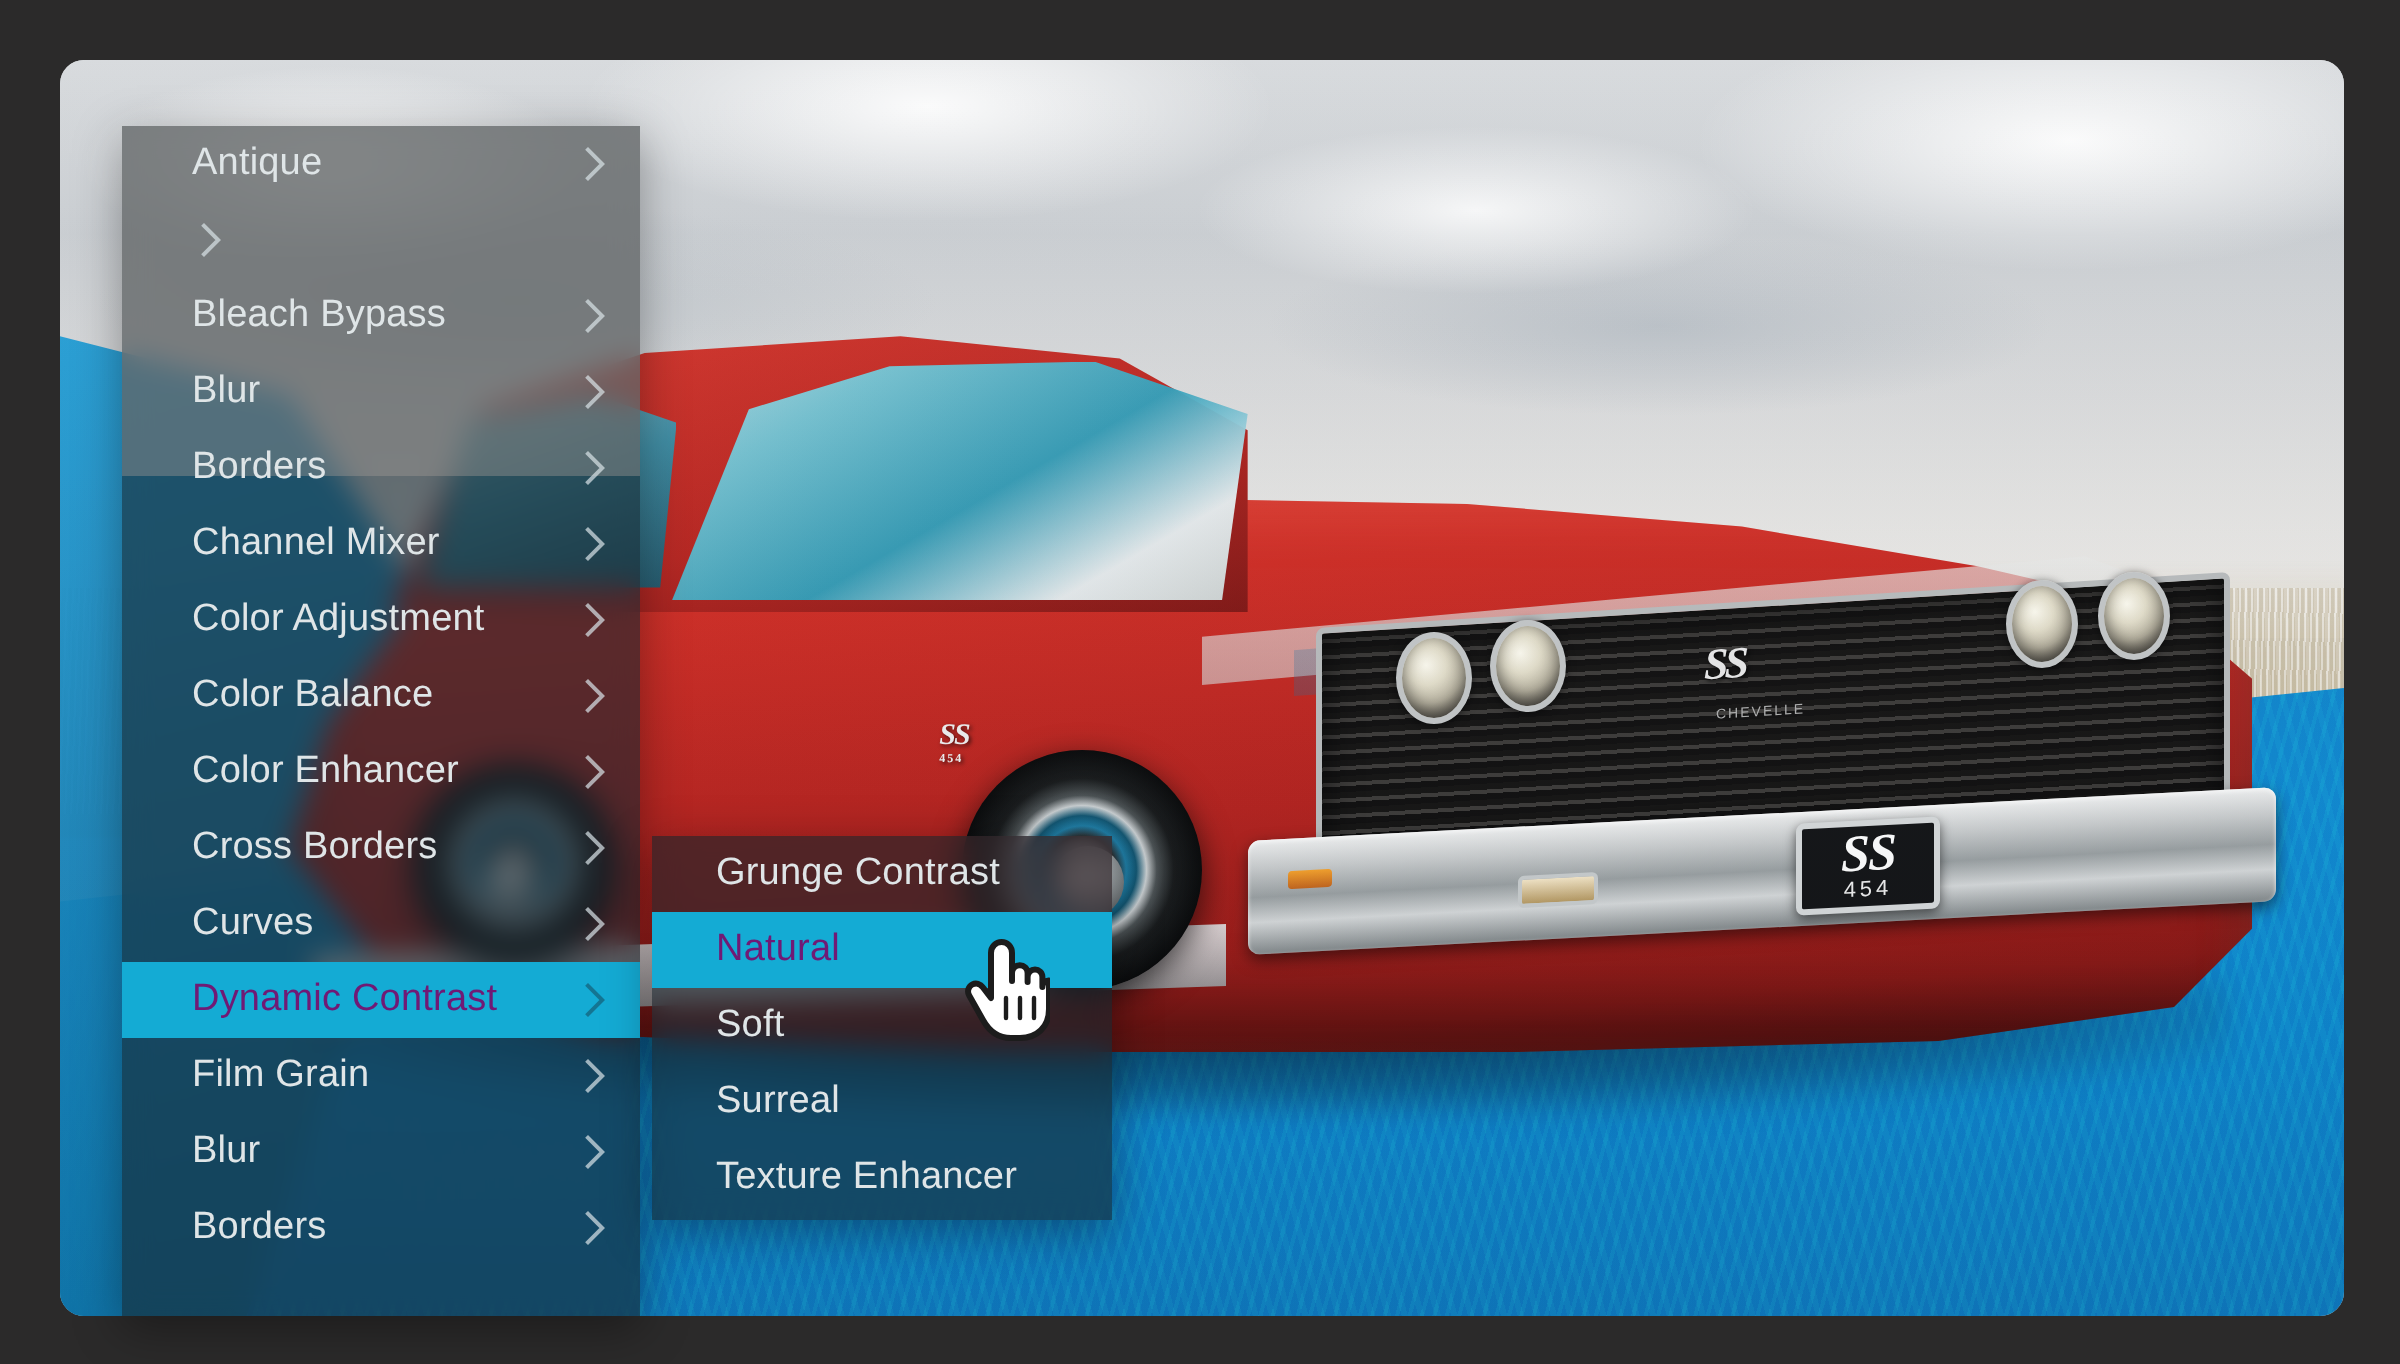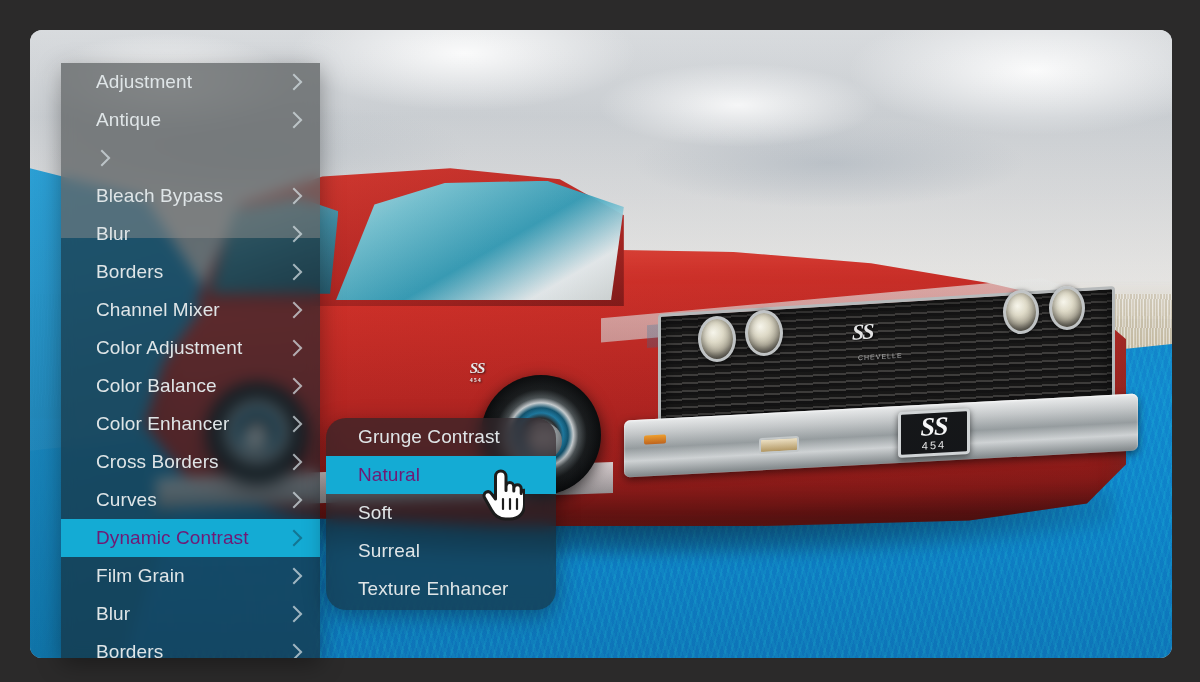--- a/index.html
+++ b/index.html
@@ -275,21 +275,20 @@
     top: 63px;
     width: 259px;
     height: 595px;
   }
 
   #sub-menu {
     left: 326px;
     top: 418px;
     width: 230px;
     height: 192px;
-    border-radius: 20px;
   }
 
   .menu-item {
     position: relative;
     display: flex;
     align-items: center;
     height: 38px;
     padding: 0 16px 0 35px;
     color: #dfe5e7;
     font-size: 19px;
@@ -395,24 +394,20 @@
       </div>
 
       <div class="photo-grade"></div>
     </div>
   </div>
 
   <div class="menu" id="main-menu">
     <div class="menu-top-tint"></div>
 
     <div class="menu-item">
-      <span class="label">Adjustment</span>
-      <span class="chev"></span>
-    </div>
-    <div class="menu-item">
       <span class="label">Antique</span>
       <span class="chev"></span>
     </div>
     <div class="menu-item">
       <span class="chev"></span>
     </div>
     <div class="menu-item">
       <span class="label">Bleach Bypass</span>
       <span class="chev"></span>
     </div>

